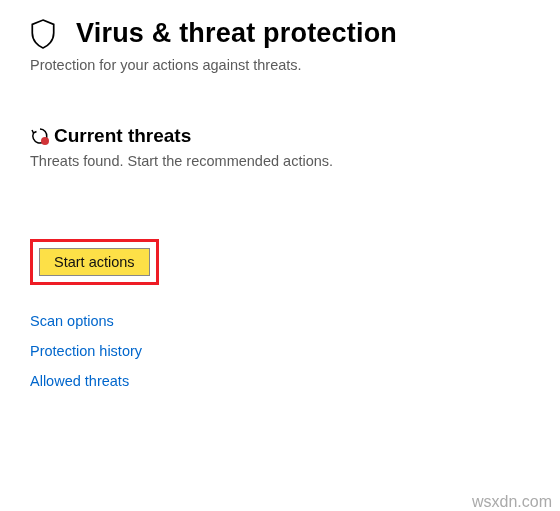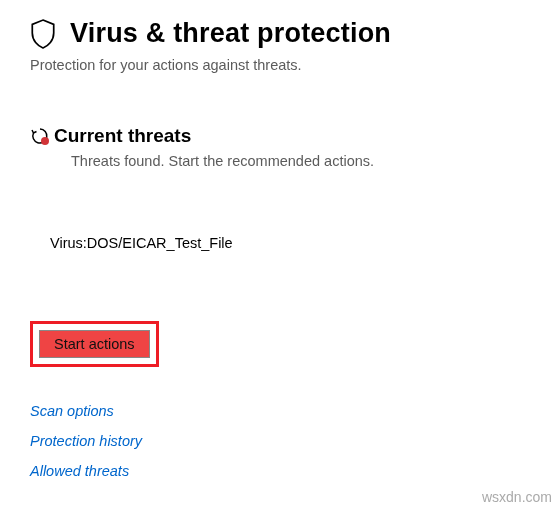--- a/index.html
+++ b/index.html
@@ -14,21 +14,21 @@
       height: 511px;
       position: relative;
       color: #000000;
     }
     .page-header {
       padding: 18px 30px 0 30px;
     }
     .title-row {
       display: flex;
       align-items: center;
-      gap: 14px;
+      gap: 20px;
       margin-bottom: 8px;
     }
     .shield-icon {
       width: 26px;
       height: 30px;
       flex-shrink: 0;
     }
     .page-title {
       font-size: 27px;
       font-weight: 600;
@@ -56,62 +56,60 @@
       flex-shrink: 0;
     }
     .section-title {
       font-size: 19px;
       font-weight: 600;
       color: #000000;
     }
     .section-subtitle {
       font-size: 14.5px;
       color: #5b5b5b;
-      margin-left: 41px;
     }
     .threat-item {
       margin-top: 66px;
       padding-left: 20px;
       font-size: 14.5px;
       color: #000000;
     }
     .action-area {
       margin-top: 70px;
     }
     .highlight-box {
       display: inline-block;
       border: 3px solid #ee1c25;
       padding: 6px;
     }
     .start-actions-btn {
-      background: #ef4444;
+      background: #fde047;
       border: 1px solid #888888;
       padding: 5px 14px;
       font-size: 14.5px;
       font-family: inherit;
       color: #111111;
       cursor: pointer;
     }
     .links {
-      margin-top: 36px;
-      font-style: italic;
+      margin-top: 28px;
     }
     .link {
       display: block;
       font-size: 14.5px;
       color: #0066cc;
       margin-bottom: 14px;
       cursor: pointer;
       width: fit-content;
     }
     .watermark {
       position: absolute;
-      bottom: 6px;
+      bottom: 0;
       right: 8px;
-      font-size: 14px;
+      font-size: 16px;
       color: #aaaaaa;
     }
   </style>
 </head>
 <body>
 
 <div class="page-header">
   <div class="title-row">
     <span class="shield-icon">
       <svg viewBox="0 0 24 28" width="26" height="30">
@@ -129,21 +127,20 @@
       <svg viewBox="0 0 20 20" width="20" height="20">
         <path d="M10 3 A7 7 0 1 1 3.5 7" fill="none" stroke="#000000" stroke-width="1.5"></path>
         <polyline points="2,4 3.5,7 6.5,5.5" fill="none" stroke="#000000" stroke-width="1.5"></polyline>
         <circle cx="15" cy="15" r="4" fill="#d13438"></circle>
       </svg>
     </span>
     <h2 class="section-title">Current threats</h2>
   </div>
   <div class="section-subtitle">Threats found. Start the recommended actions.</div>
 
-  <div class="threat-item">Virus:DOS/EICAR_Test_File</div>
 
   <div class="action-area">
     <span class="highlight-box">
       <button class="start-actions-btn">Start actions</button>
     </span>
   </div>
 
   <div class="links">
     <a class="link">Scan options</a>
     <a class="link">Protection history</a>

